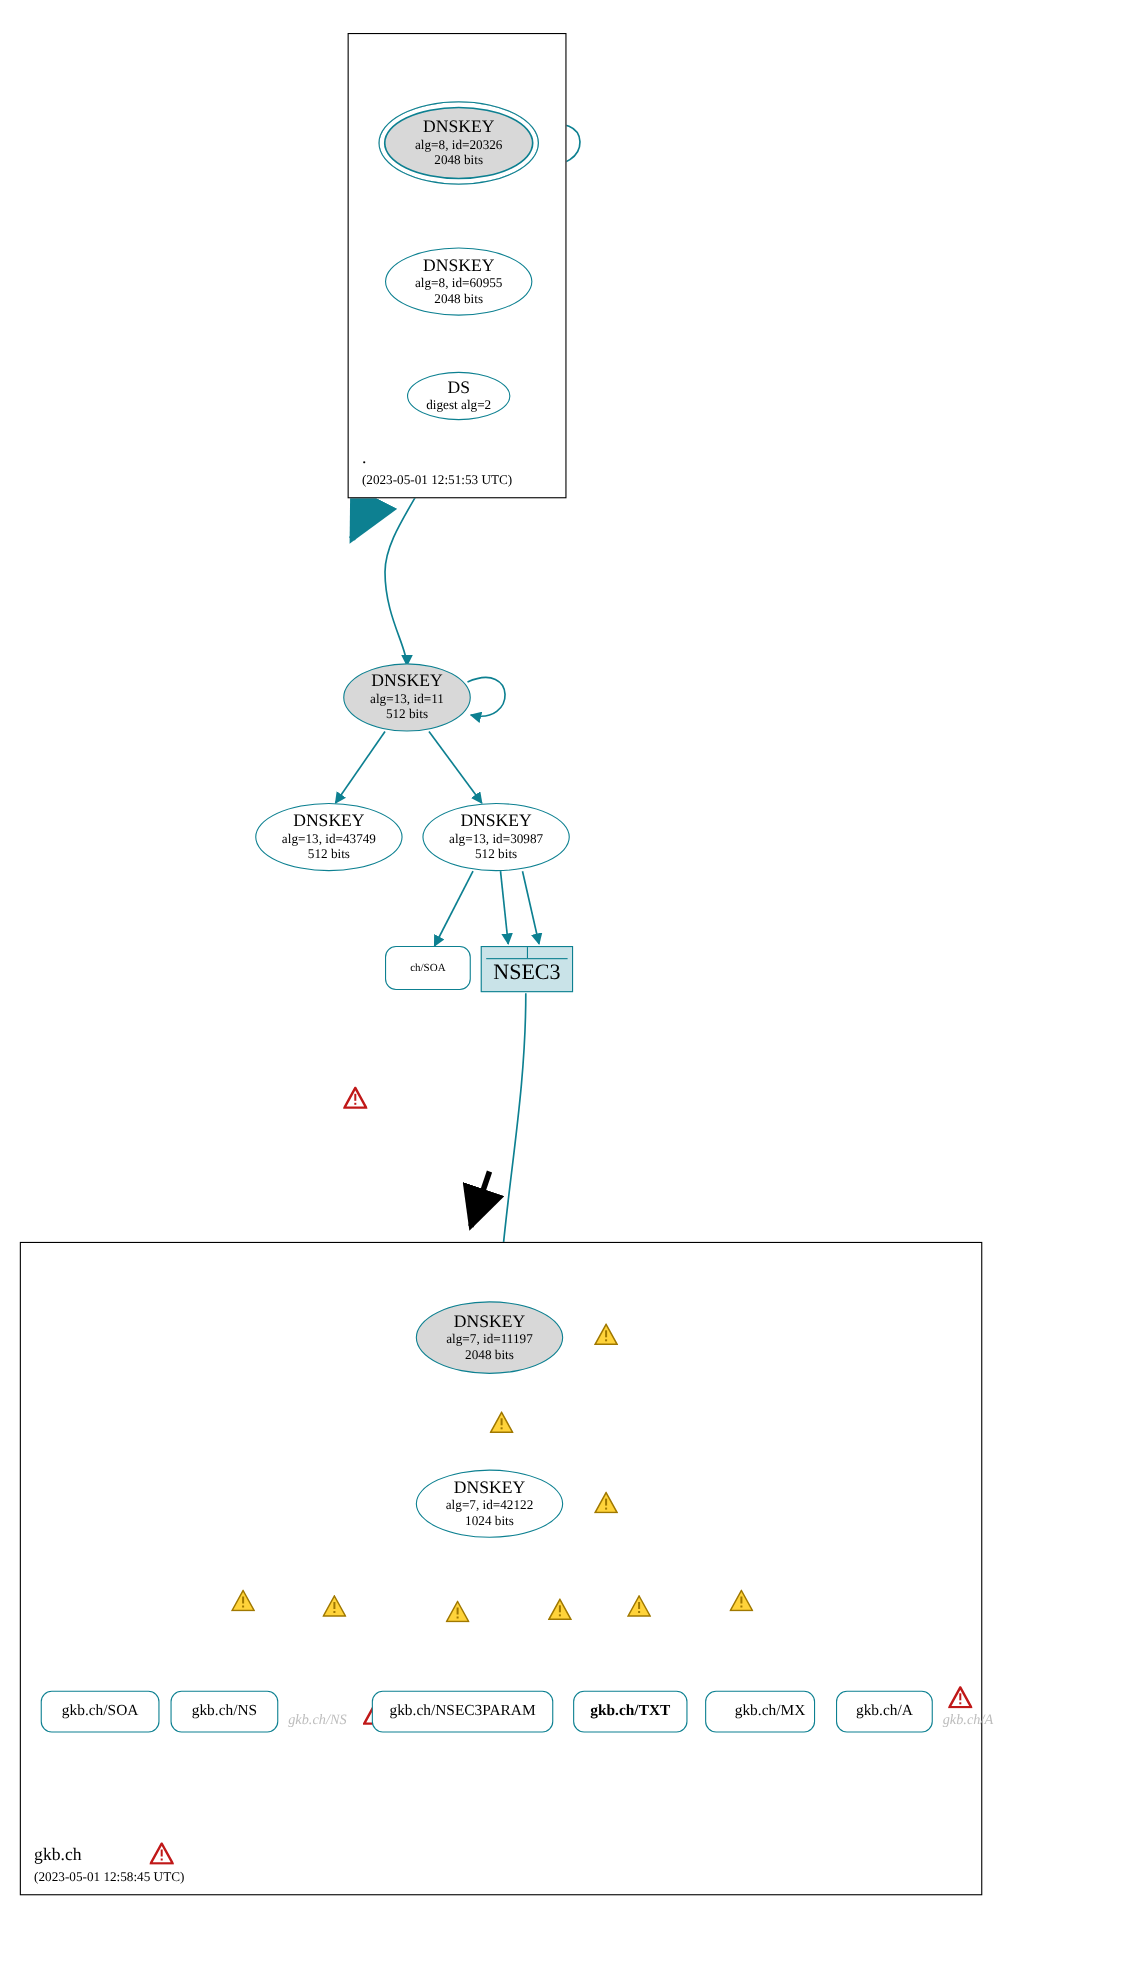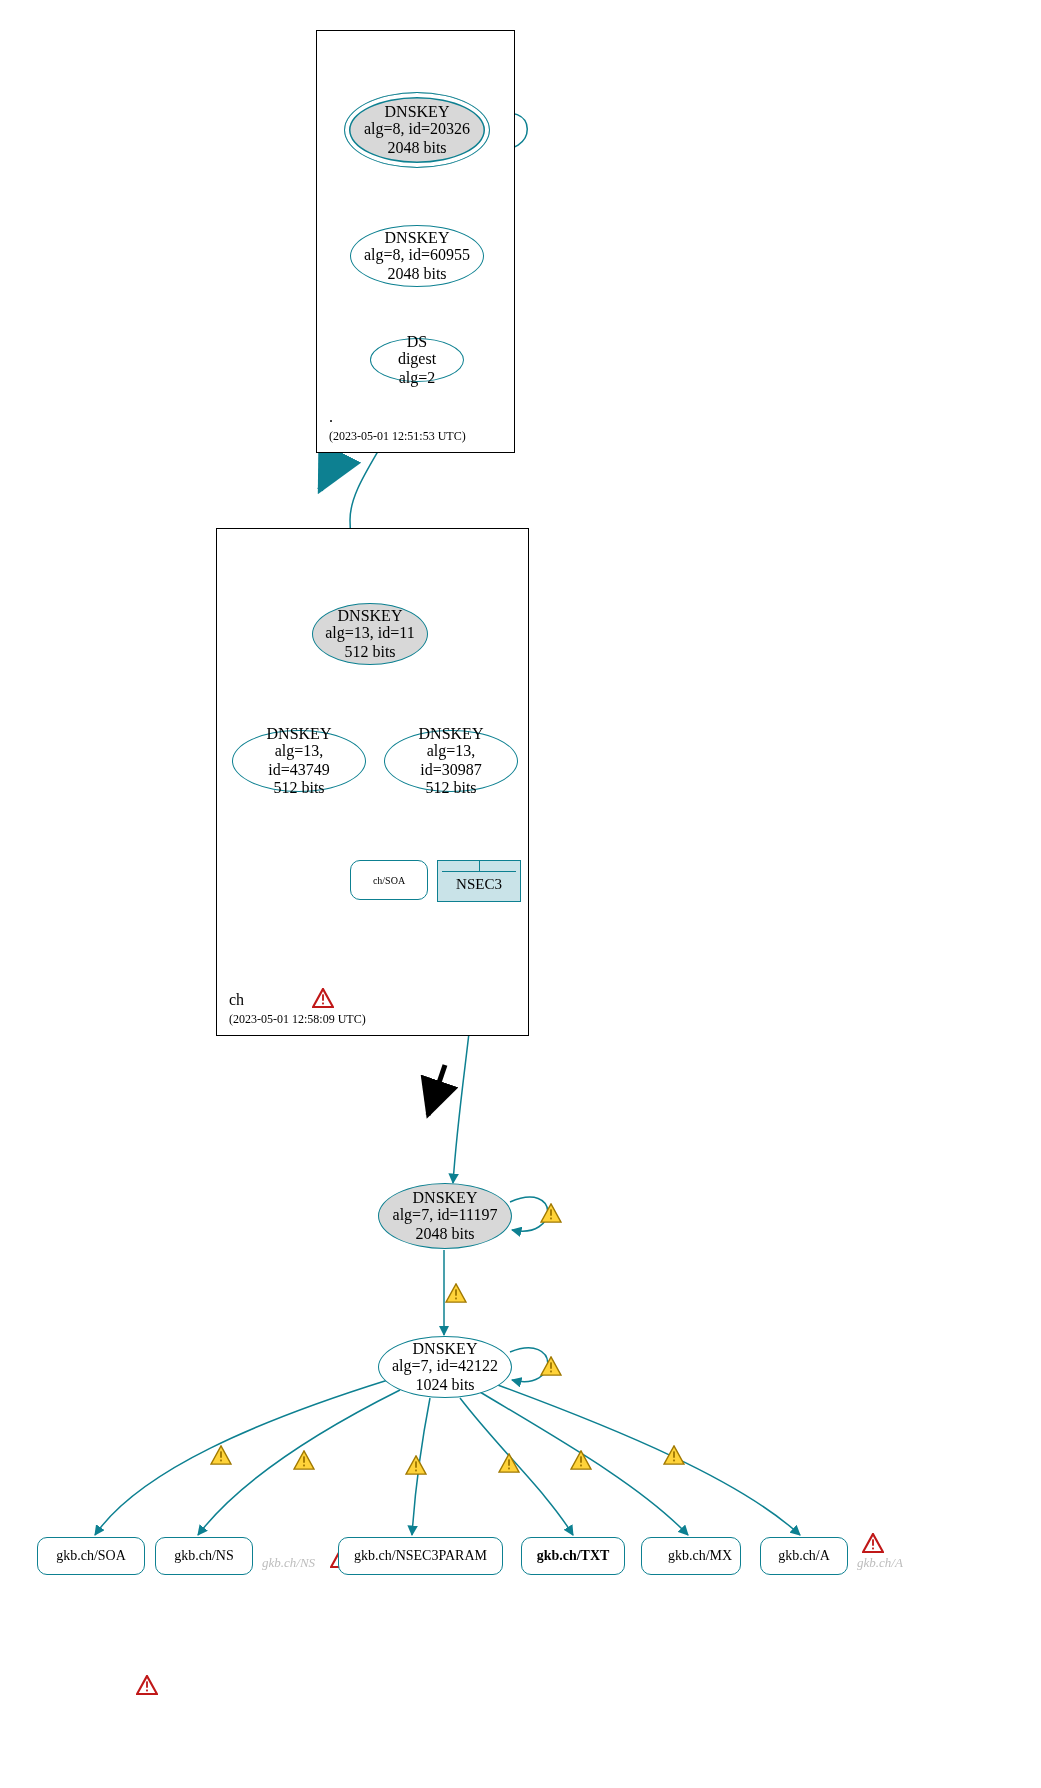--- a/index.html
+++ b/index.html
@@ -42,41 +42,41 @@
     border: 1.5px solid #0d8091;
     background: #fff;
     text-align: center;
     display: flex;
     flex-direction: column;
     align-items: center;
     justify-content: center;
     padding: 4px 10px;
   }
   .node .title { font-size: 16px; line-height: 1.1; text-align: center; }
-  .node .sub   { font-size: 16px; line-height: 1.15; }
+  .node .sub   { font-size: 12px; line-height: 1.15; }
   .ellipse { border-radius: 50%; }
   .rounded { border-radius: 10px; }
   .dbl {
     box-shadow: 0 0 0 4px #fff inset, 0 0 0 5.5px #0d8091 inset;
   }
   .grey { background: #d8d8d8; }
   .nsec3 {
     position: absolute;
     width: 84px;
     height: 42px;
     border: 1.5px solid #0d8091;
     background: #c9e3e8;
     box-sizing: border-box;
   }
   .nsec3 .inner {
     position: absolute;
     left: 4px; right: 4px; top: 10px; bottom: 4px;
     border-top: 1.5px solid #0d8091;
     display: flex; align-items: center; justify-content: center;
-    font-size: 15px;
+    font-size: 20px;
   }
   .nsec3 .vbar {
     position: absolute;
     top: 0; height: 10px; width: 0;
     border-left: 1.5px solid #0d8091;
     left: 50%;
   }
   .warn-tri {
     position: absolute;
     width: 22px; height: 20px;
@@ -169,26 +169,20 @@
     <div class="title">DNSKEY</div>
     <div class="sub">alg=8, id=60955</div>
     <div class="sub">2048 bits</div>
   </div>
 
   <div class="node ellipse" style="left:370px; top:338px; width:94px; height:44px;">
     <div class="title">DS</div>
     <div class="sub">digest alg=2</div>
   </div>
 
-  <div class="zone" style="left:216px; top:528px; width:313px; height:508px;">
-    <div class="zone-label">
-      <div class="zname">ch</div>
-      <div class="ztime">(2023-05-01 12:58:09 UTC)</div>
-    </div>
-  </div>
   <div class="err-tri" style="left:312px; top:988px;">
     <svg viewBox="0 0 24 22">
         <path d="M12 1 L23 21 L1 21 Z" fill="#fff" stroke="#c01818" stroke-width="2.4"></path>
         <rect x="11" y="7" width="2" height="7" fill="#c01818"></rect>
         <rect x="11" y="16" width="2" height="2" fill="#c01818"></rect>
       </svg>
   </div>
 
   <div class="node ellipse grey" style="left:312px; top:603px; width:116px; height:62px;">
     <div class="title">DNSKEY</div>
@@ -210,20 +204,26 @@
 
   <div class="node rounded" style="left:350px; top:860px; width:78px; height:40px;">
     <div class="title" style="font-size:10px;">ch/SOA</div>
   </div>
 
   <div class="nsec3" style="left:437px; top:860px;">
     <div class="vbar"></div>
     <div class="inner">NSEC3</div>
   </div>
 
+  <div class="zone" style="left:18px; top:1129px; width:875px; height:594px;">
+    <div class="zone-label">
+      <div class="zname">gkb.ch</div>
+      <div class="ztime">(2023-05-01 12:58:45 UTC)</div>
+    </div>
+  </div>
   <div class="err-tri" style="left:136px; top:1675px;">
     <svg viewBox="0 0 24 22">
         <path d="M12 1 L23 21 L1 21 Z" fill="#fff" stroke="#c01818" stroke-width="2.4"></path>
         <rect x="11" y="7" width="2" height="7" fill="#c01818"></rect>
         <rect x="11" y="16" width="2" height="2" fill="#c01818"></rect>
       </svg>
   </div>
 
   <div class="node ellipse grey" style="left:378px; top:1183px; width:134px; height:66px;">
     <div class="title">DNSKEY</div>

